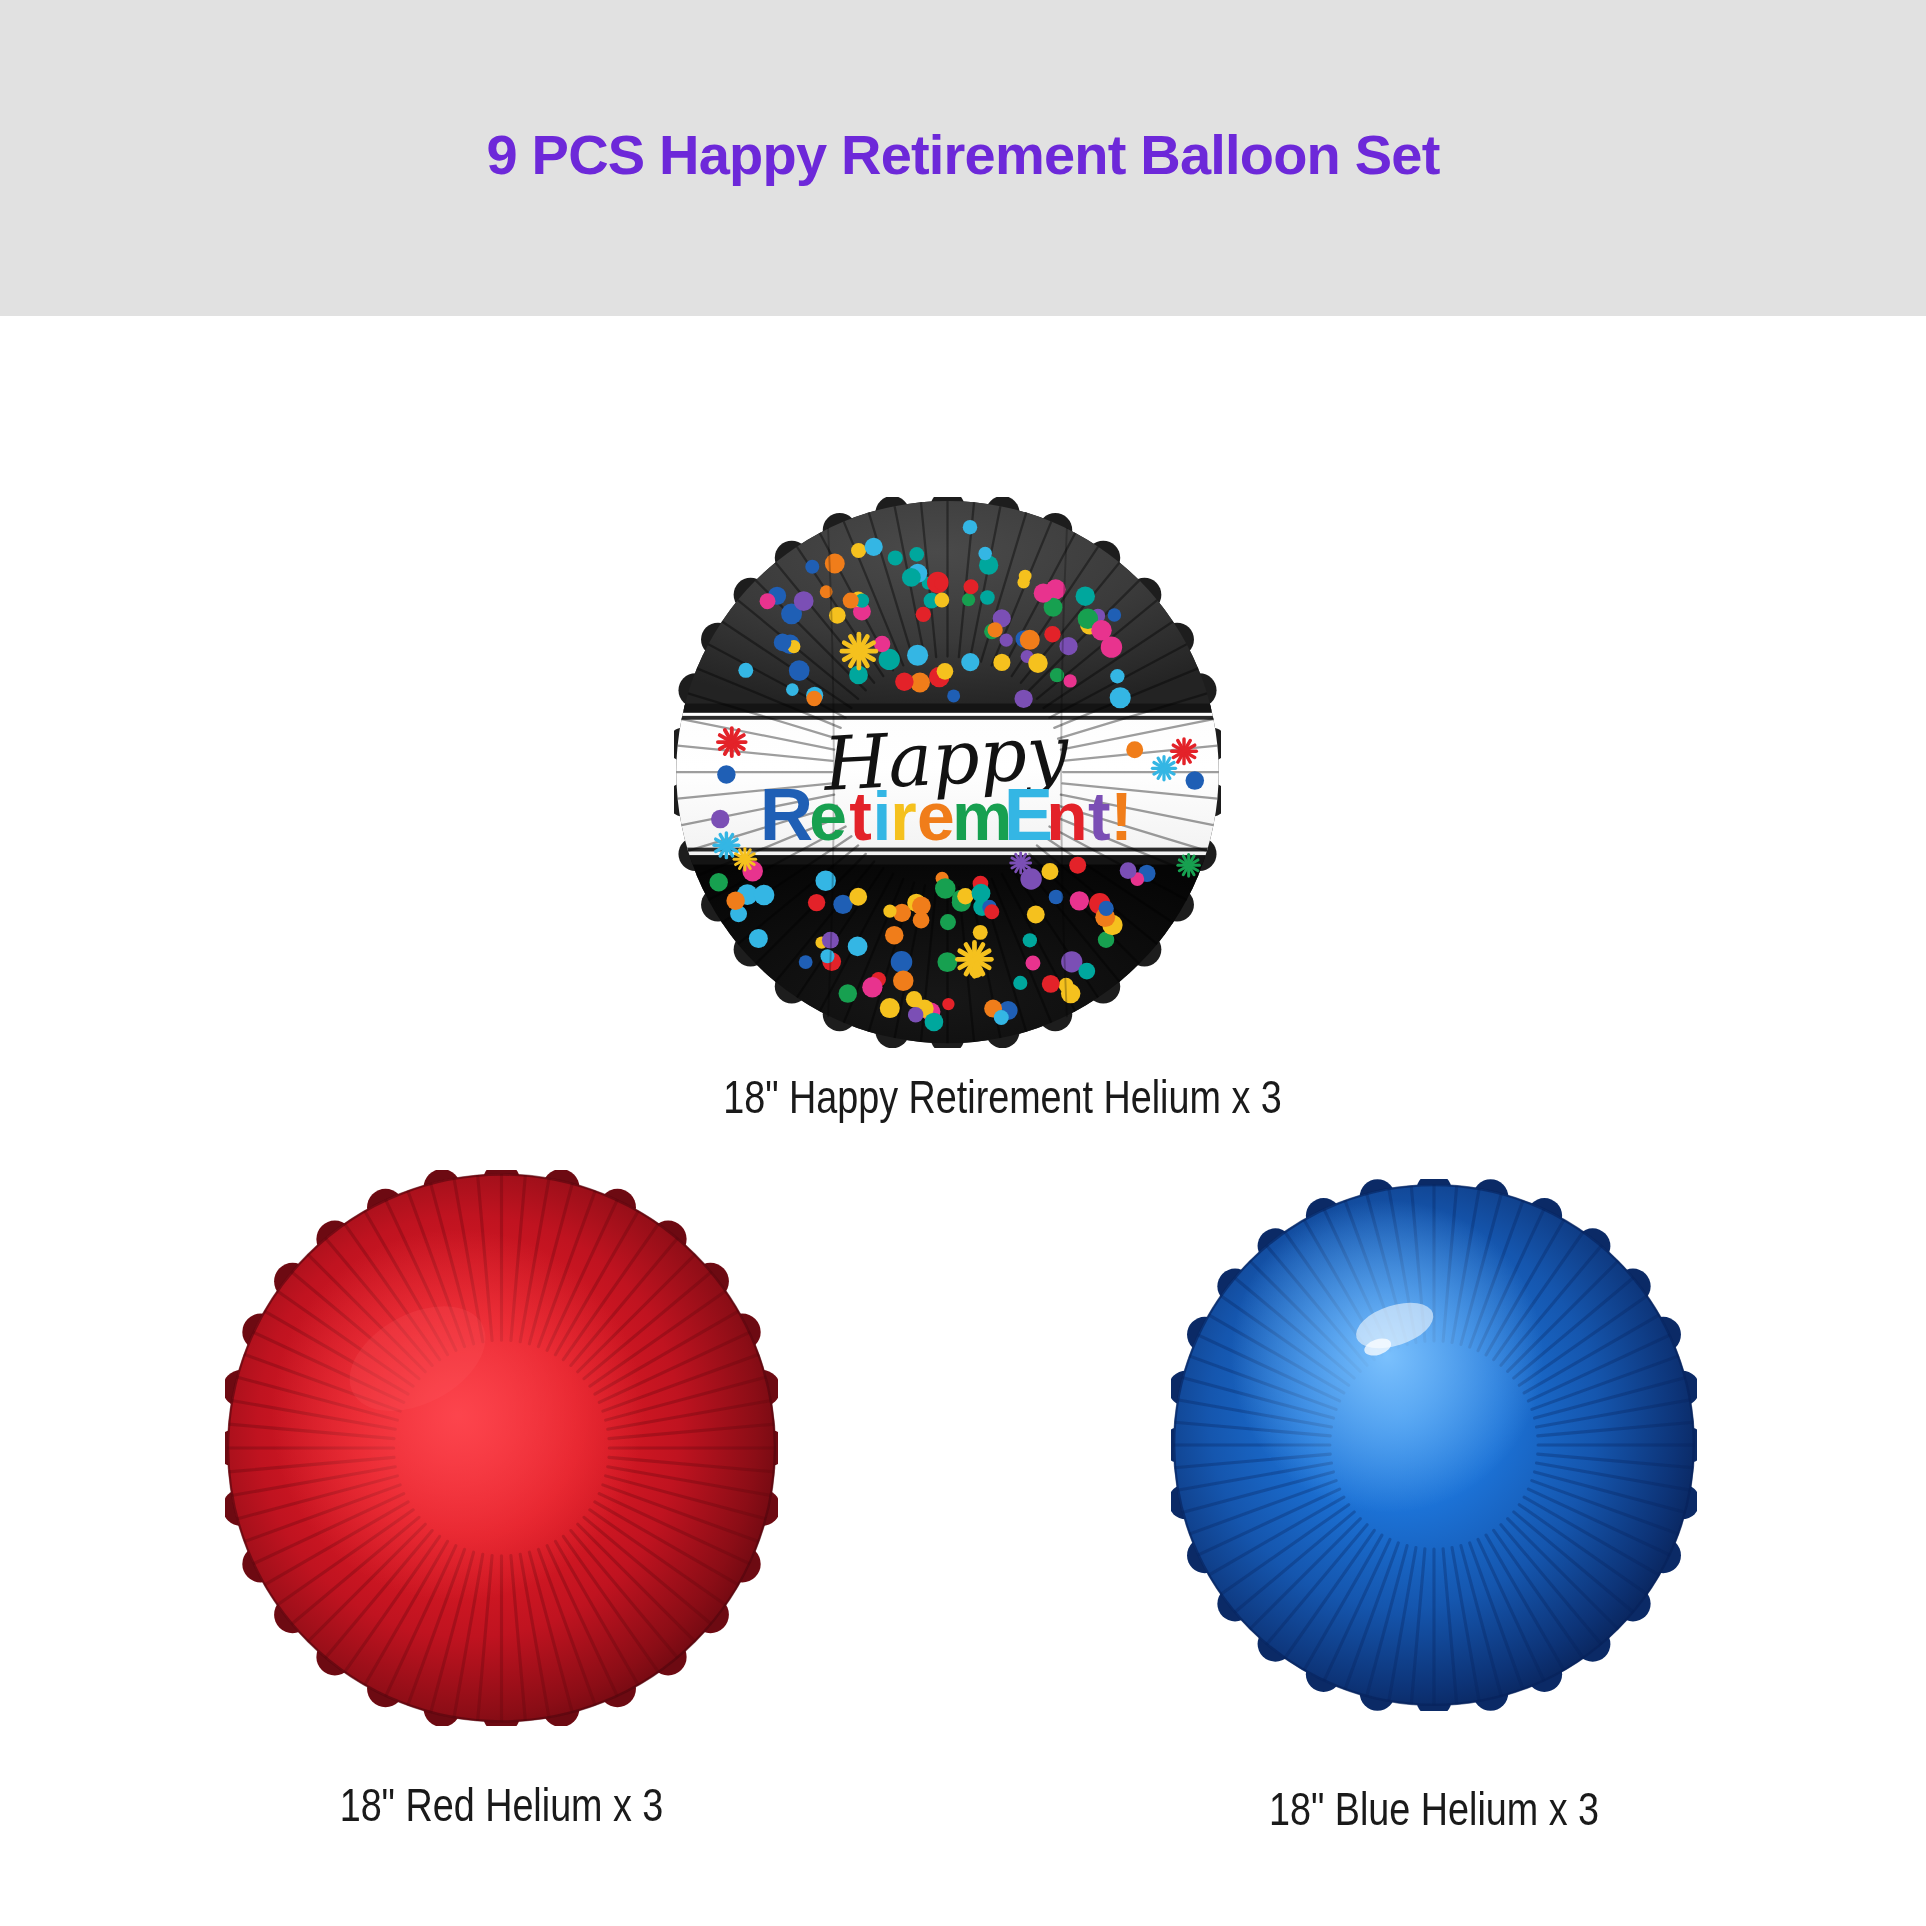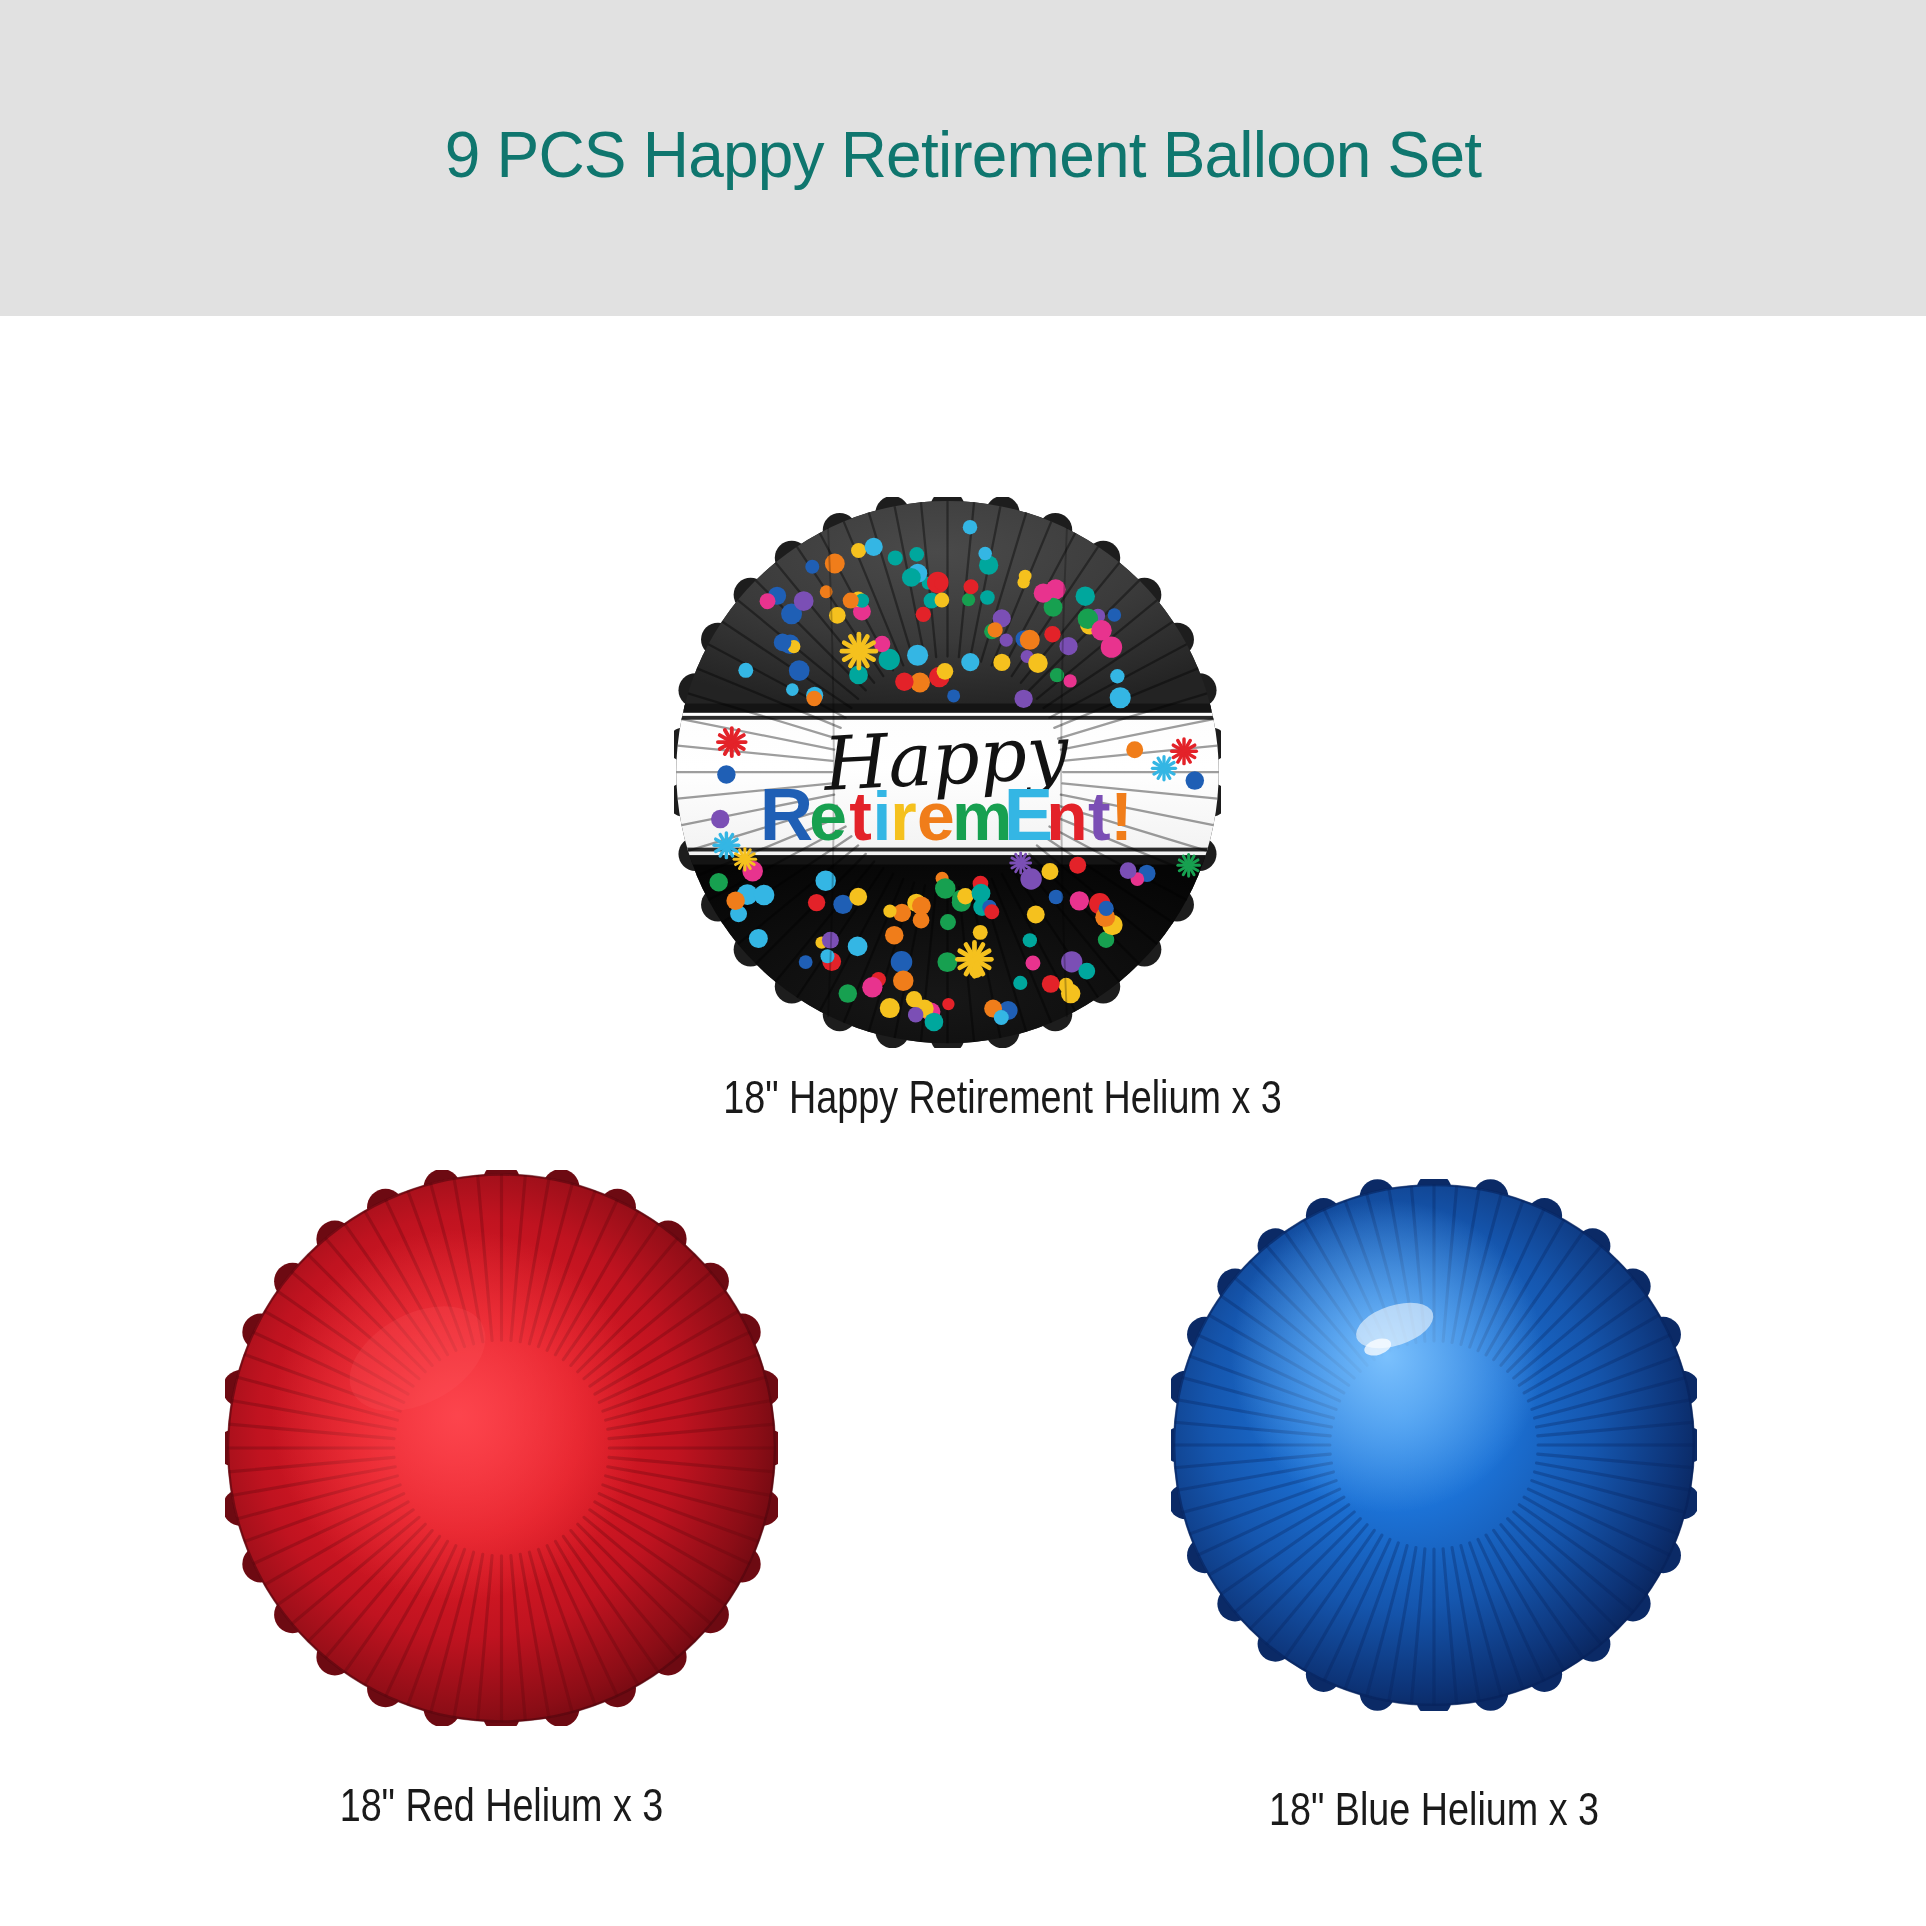--- a/index.html
+++ b/index.html
@@ -22,24 +22,24 @@
     top: 0;
     width: 1926px;
     height: 316px;
     background: #e1e1e1;
     display: flex;
     align-items: center;
     justify-content: center;
   }
   .header-title {
     font-family: "Liberation Sans", sans-serif;
-    font-weight: normal;
-    font-size: 64px;
+    font-weight: bold;
+    font-size: 56px;
     letter-spacing: -0.8px;
-    color: #0f766e;
+    color: #6d28d9;
     white-space: nowrap;
     margin-top: -6.2px;
   }
 
   
   .balloon-item {
     position: absolute;
     text-align: center;
   }
   .caption {

